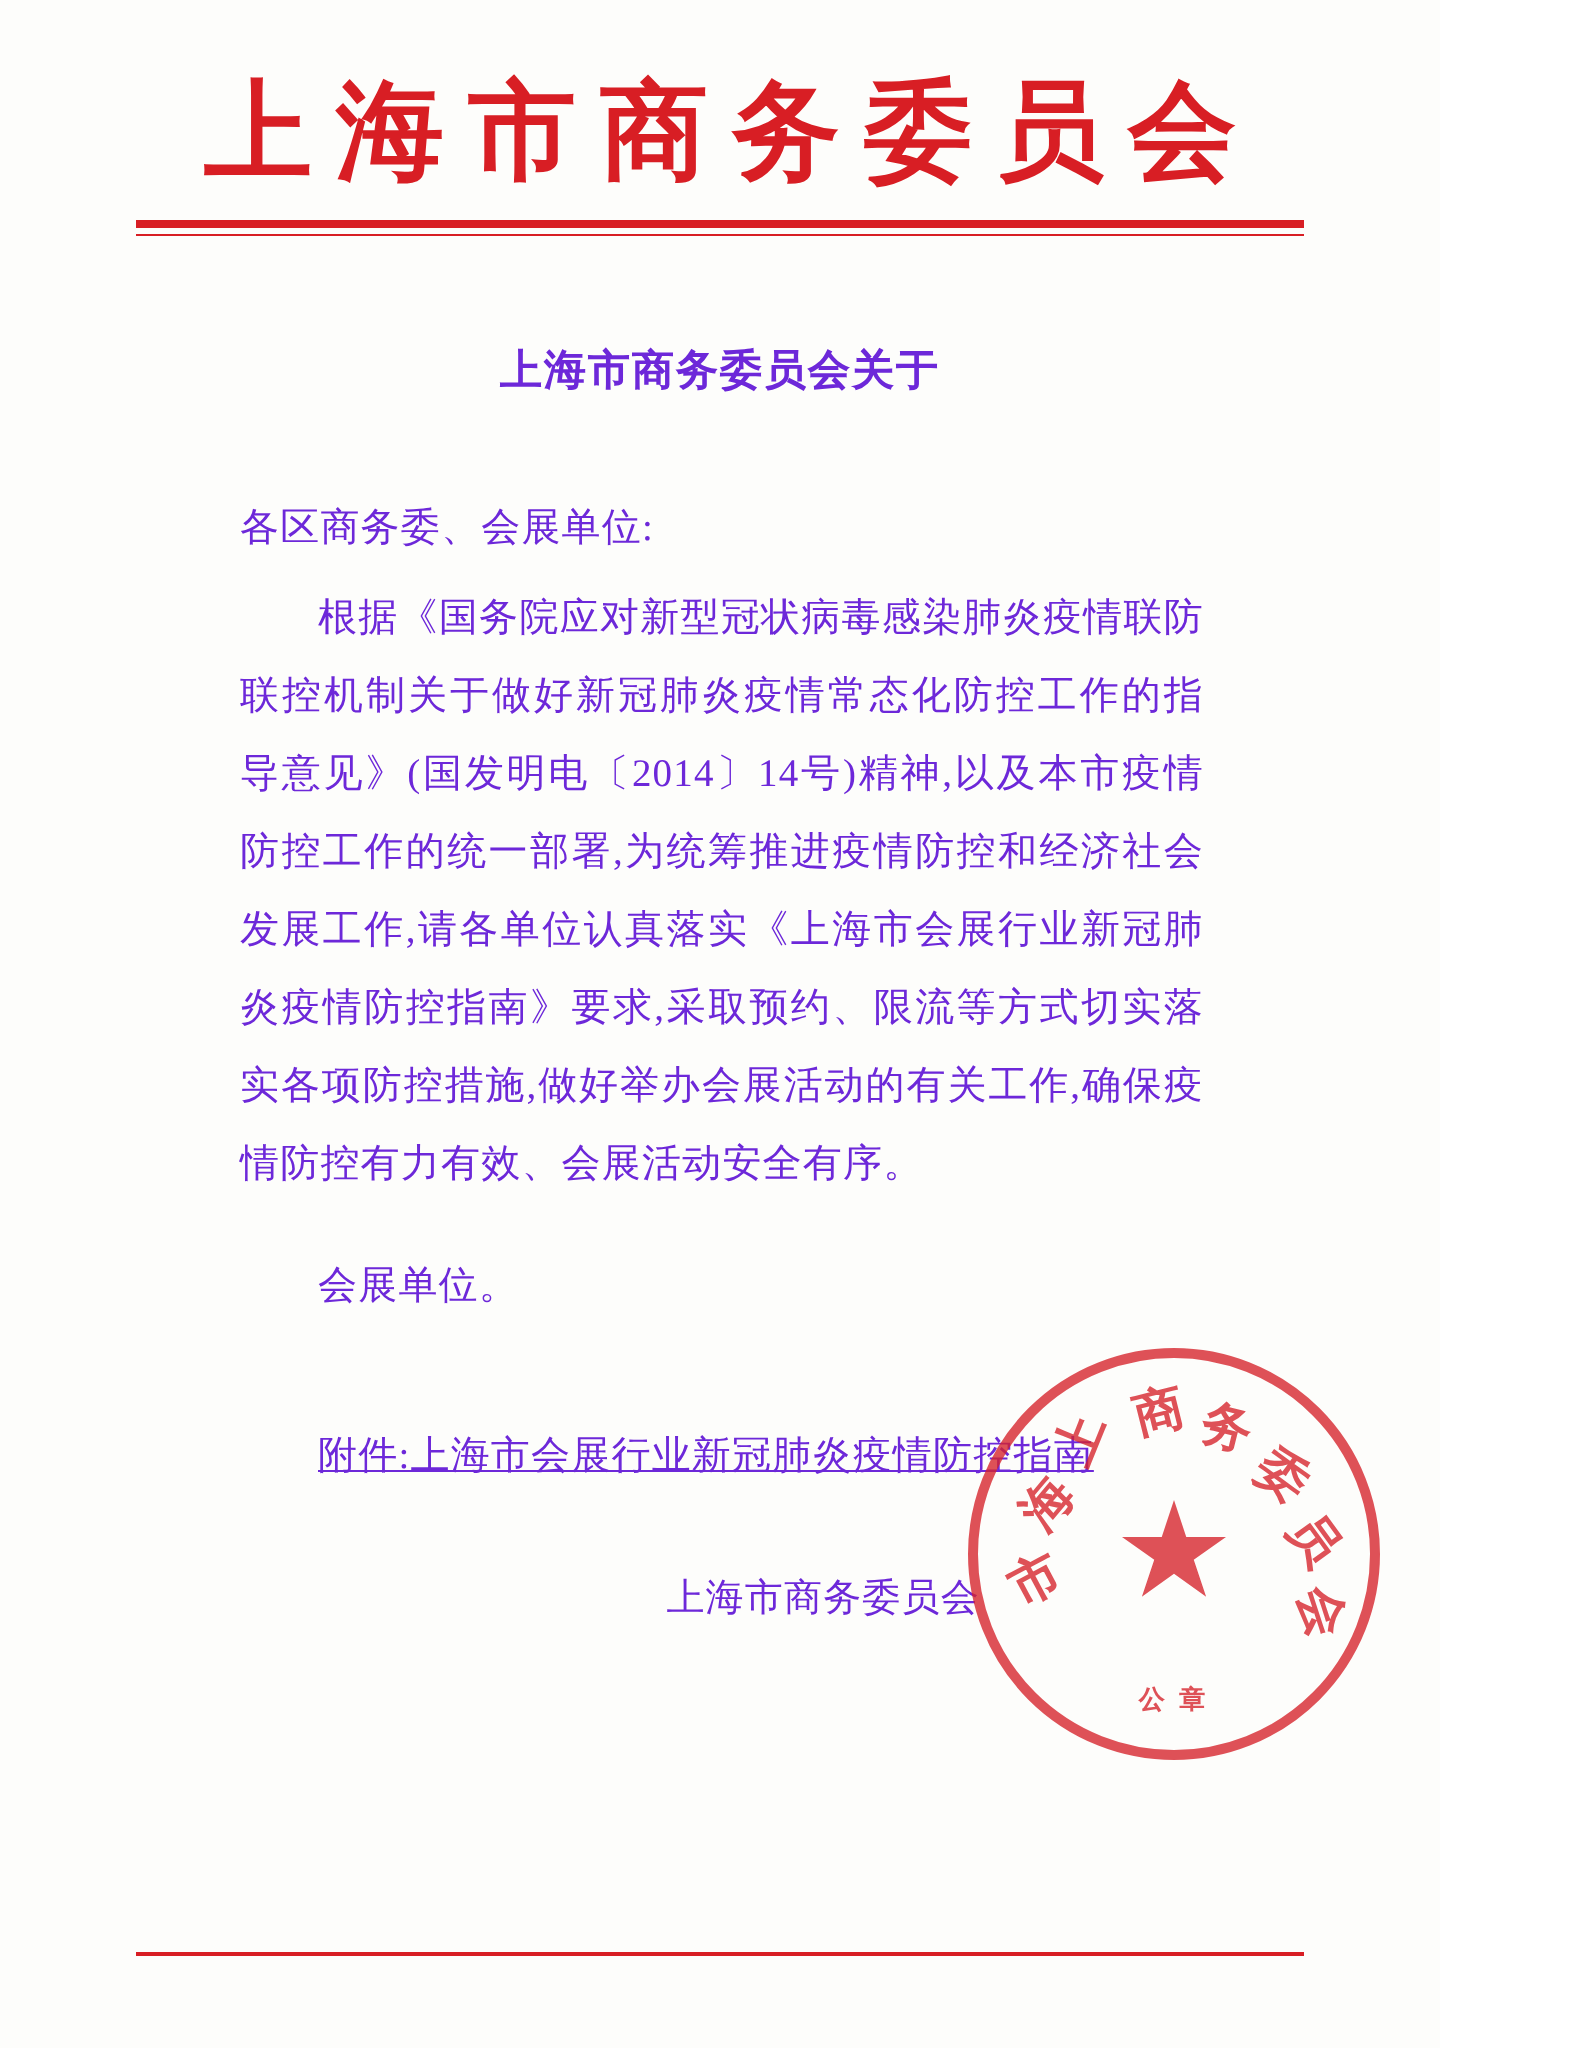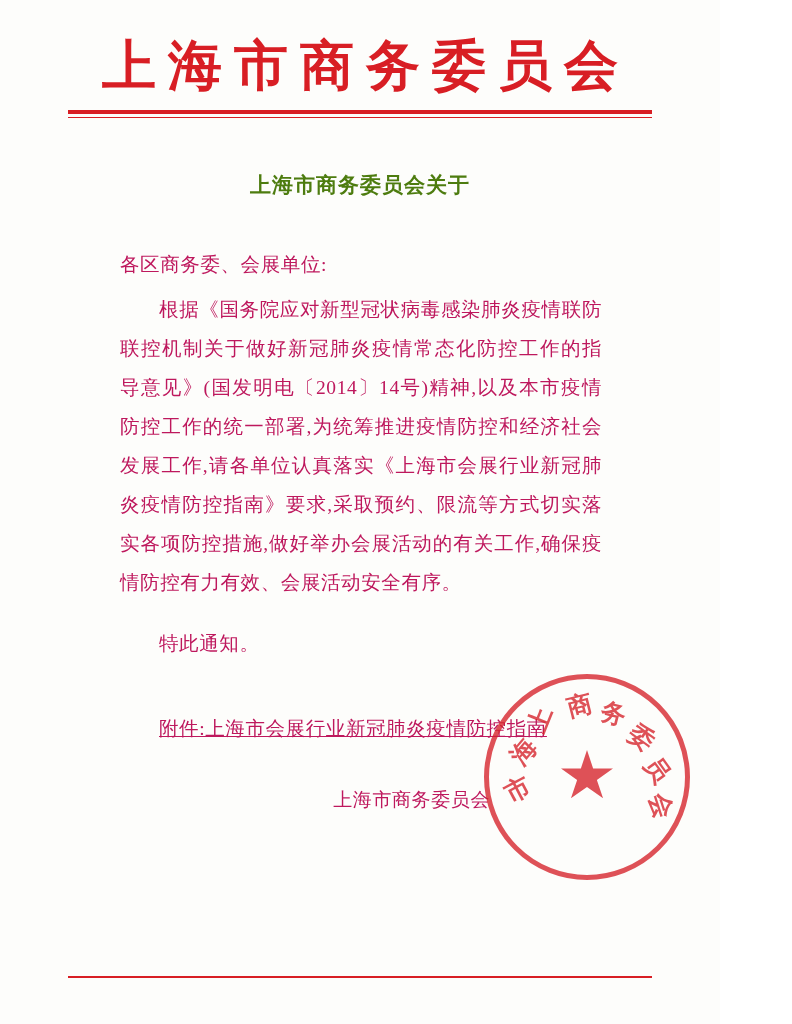--- a/index.html
+++ b/index.html
@@ -56,31 +56,31 @@
 
   
   .doc-title {
     margin-top: 48px;
     text-align: center;
     font-family: "DejaVu Serif", "Liberation Serif", serif;
     font-weight: bold;
     font-size: 21px;
     line-height: 1.85;
     letter-spacing: 1px;
-    color: #4d7c0f;
+    color: #6d28d9;
   }
 
   
   .body-wrap {
     margin-top: 40px;
     padding: 0 118px 0 120px;
     font-size: 19.5px;
     line-height: 2.0;
     letter-spacing: 0.6px;
-    color: #be185d;
+    color: #6d28d9;
     text-align: justify;
   }
   .salutation {
     margin-bottom: 6px;
   }
   .para {
     text-indent: 2em;
     margin: 0;
   }
   .closing {
@@ -187,39 +187,40 @@
     <div class="rule-thin"></div>
   </div>
 
   <div class="doc-title">
     <div>上海市商务委员会关于</div>
   </div>
 
   <div class="body-wrap">
     <div class="salutation">各区商务委、会展单位:</div>
     <p class="para">根据《国务院应对新型冠状病毒感染肺炎疫情联防联控机制关于做好新冠肺炎疫情常态化防控工作的指导意见》(国发明电〔2014〕14号)精神,以及本市疫情防控工作的统一部署,为统筹推进疫情防控和经济社会发展工作,请各单位认真落实《上海市会展行业新冠肺炎疫情防控指南》要求,采取预约、限流等方式切实落实各项防控措施,做好举办会展活动的有关工作,确保疫情防控有力有效、会展活动安全有序。</p>
-    <div class="closing">特此通知。</div>
+    <div class="closing">会展单位。</div>
     <div class="attachment">附件:上海市会展行业新冠肺炎疫情防控指南</div>
 
     <div class="sign-block">
       <div>上海市商务委员会</div>
     </div>
   </div>
 
   <div class="seal">
     <div class="seal-inner">
       <span class="seal-char" style="left:38px; top:24px; transform:rotate(-68deg);">上</span>
       <span class="seal-char" style="left:22px; top:56px; transform:rotate(-50deg);">海</span>
       <span class="seal-char" style="left:16px; top:94px; transform:rotate(-28deg);">市</span>
       <span class="seal-char" style="left:78px; top:10px; transform:rotate(-14deg);">商</span>
       <span class="seal-char" style="left:112px; top:18px; transform:rotate(14deg);">务</span>
       <span class="seal-char" style="left:140px; top:42px; transform:rotate(36deg);">委</span>
       <span class="seal-char" style="left:156px; top:74px; transform:rotate(54deg);">员</span>
       <span class="seal-char" style="left:160px; top:110px; transform:rotate(72deg);">会</span>
       <div class="seal-star"></div>
+      <div class="seal-bottom">公  章</div>
     </div>
   </div>
 
   <div class="footer-rule">
     <div class="rule-thin2"></div>
   </div>
 
 </div>
 
 </body></html>

